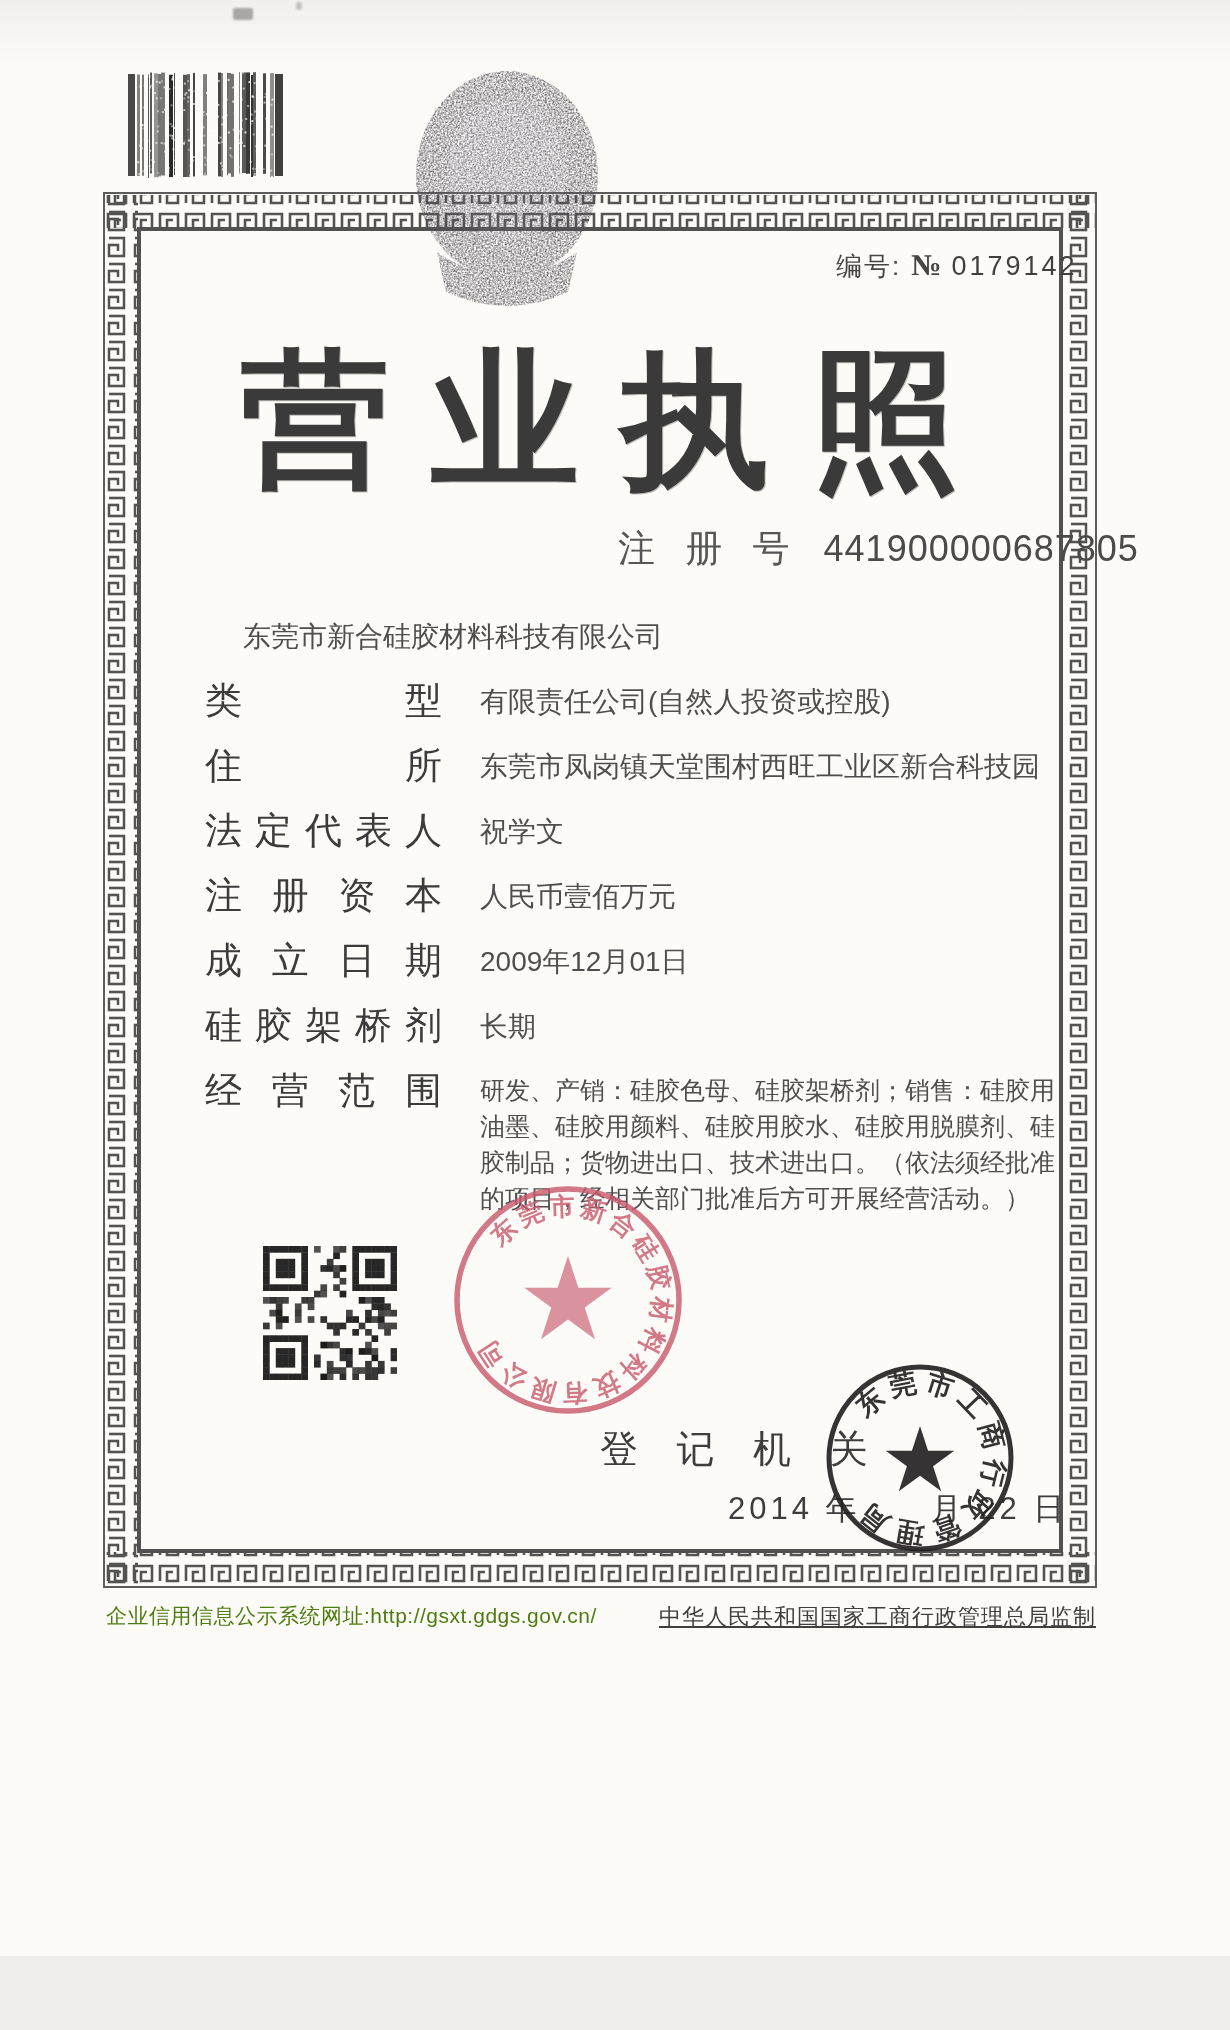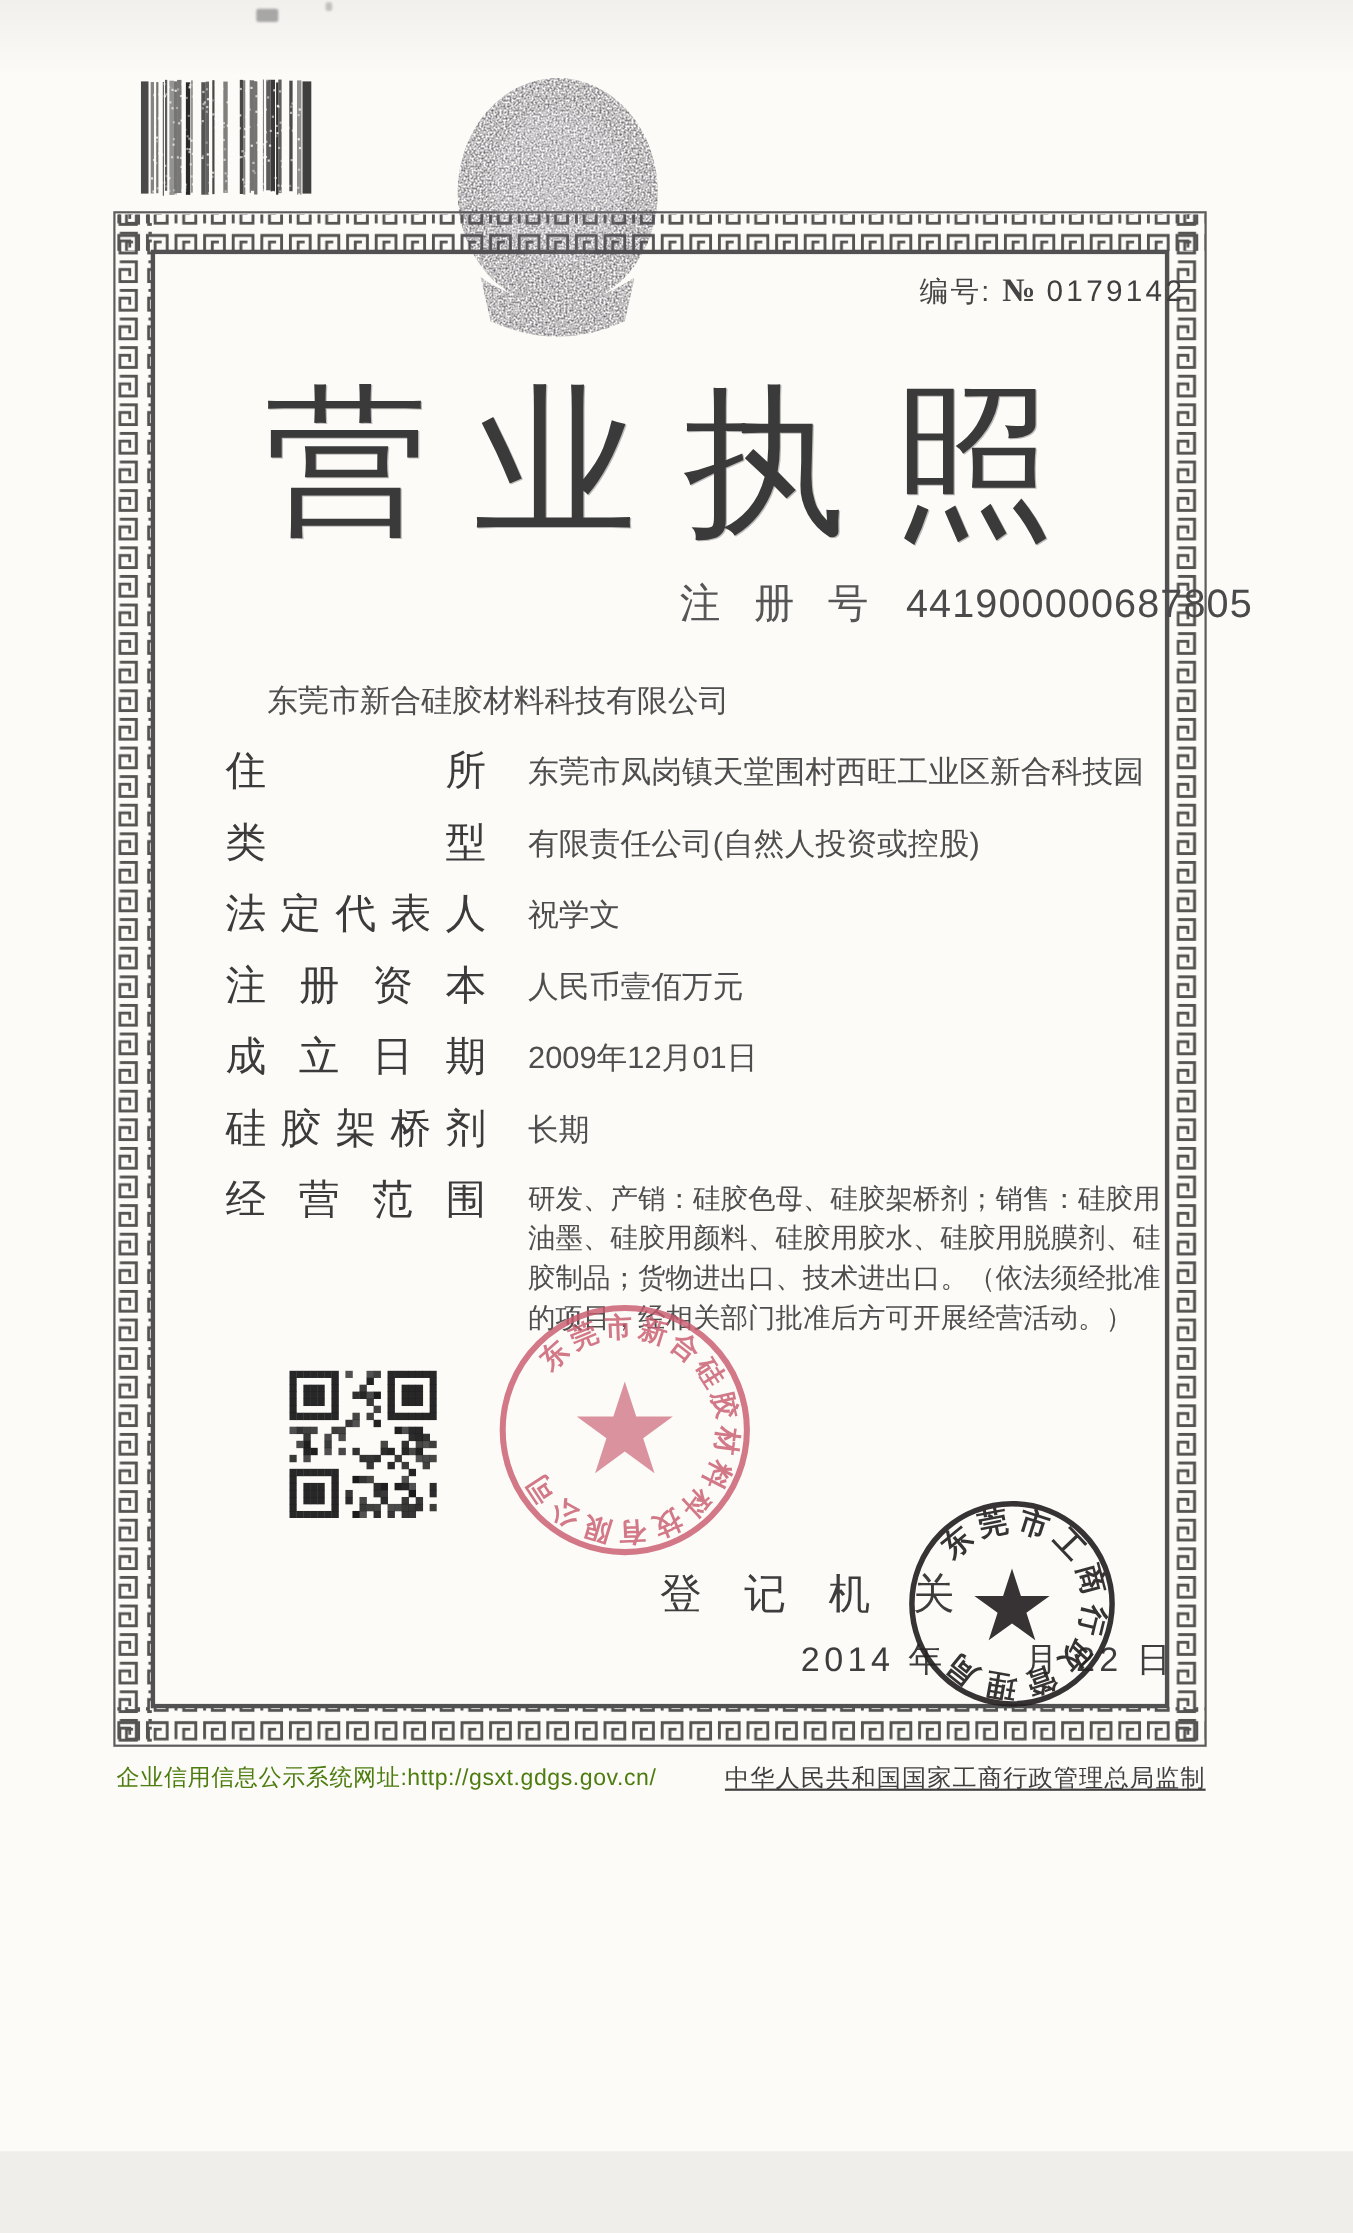--- a/index.html
+++ b/index.html
@@ -20,21 +20,21 @@
 
   .barcode{position:absolute;left:128px;top:72px;width:156px;height:108px;}
   .qr{position:absolute;left:263px;top:1246px;width:134px;height:134px;}
 
   .serial{position:absolute;left:836px;top:248px;display:flex;align-items:baseline;gap:10px;color:#454545;}
   .serial-label{font-size:26px;letter-spacing:2px;}
   .serial-sym{font-family:"Liberation Serif", serif;font-weight:700;font-size:30px;}
   .serial-num{font-size:27px;letter-spacing:3px;color:#3f3f3f;}
 
   .title{position:absolute;left:105px;top:322px;width:990px;text-align:center;
-    font-size:148px;font-weight:400;letter-spacing:42px;padding-left:42px;
+    font-size:148px;font-weight:700;letter-spacing:42px;padding-left:42px;
     color:#3a3a3a;text-shadow:1px 1px 0 rgba(70,70,70,.35);}
 
   .regline{position:absolute;left:618px;top:524px;display:flex;align-items:baseline;}
   .reg-label{font-size:37px;letter-spacing:10px;color:#565656;}
   .reg-num{font-size:36px;margin-left:24px;letter-spacing:1px;color:#4a4a4a;}
 
   .fields{position:absolute;left:205px;top:612px;width:850px;}
   .frow{display:flex;align-items:flex-start;margin-bottom:17px;min-height:48px;}
   .flabel{width:237px;font-size:37px;line-height:48px;color:var(--ink);
     text-align:justify;text-align-last:justify;letter-spacing:0;flex:none;}
@@ -395,26 +395,26 @@
     <div class="regline">
       <span class="reg-label">注 册 号</span>
       <span class="reg-num">441900000687805</span>
     </div>
 
     <div class="fields">
       <div class="frow">
         <div class="fvalue">东莞市新合硅胶材料科技有限公司</div>
       </div>
       <div class="frow">
+        <div class="flabel">类型</div>
+        <div class="fvalue">有限责任公司(自然人投资或控股)</div>
+      </div>
+      <div class="frow">
         <div class="flabel">住所</div>
         <div class="fvalue">东莞市凤岗镇天堂围村西旺工业区新合科技园</div>
-      </div>
-      <div class="frow">
-        <div class="flabel">类型</div>
-        <div class="fvalue">有限责任公司(自然人投资或控股)</div>
       </div>
       <div class="frow">
         <div class="flabel">法定代表人</div>
         <div class="fvalue">祝学文</div>
       </div>
       <div class="frow">
         <div class="flabel">注册资本</div>
         <div class="fvalue">人民币壹佰万元</div>
       </div>
       <div class="frow">

